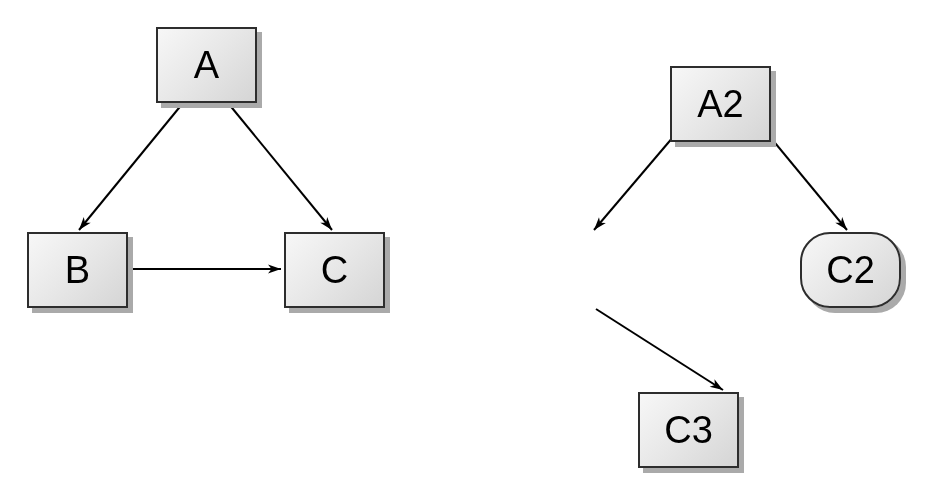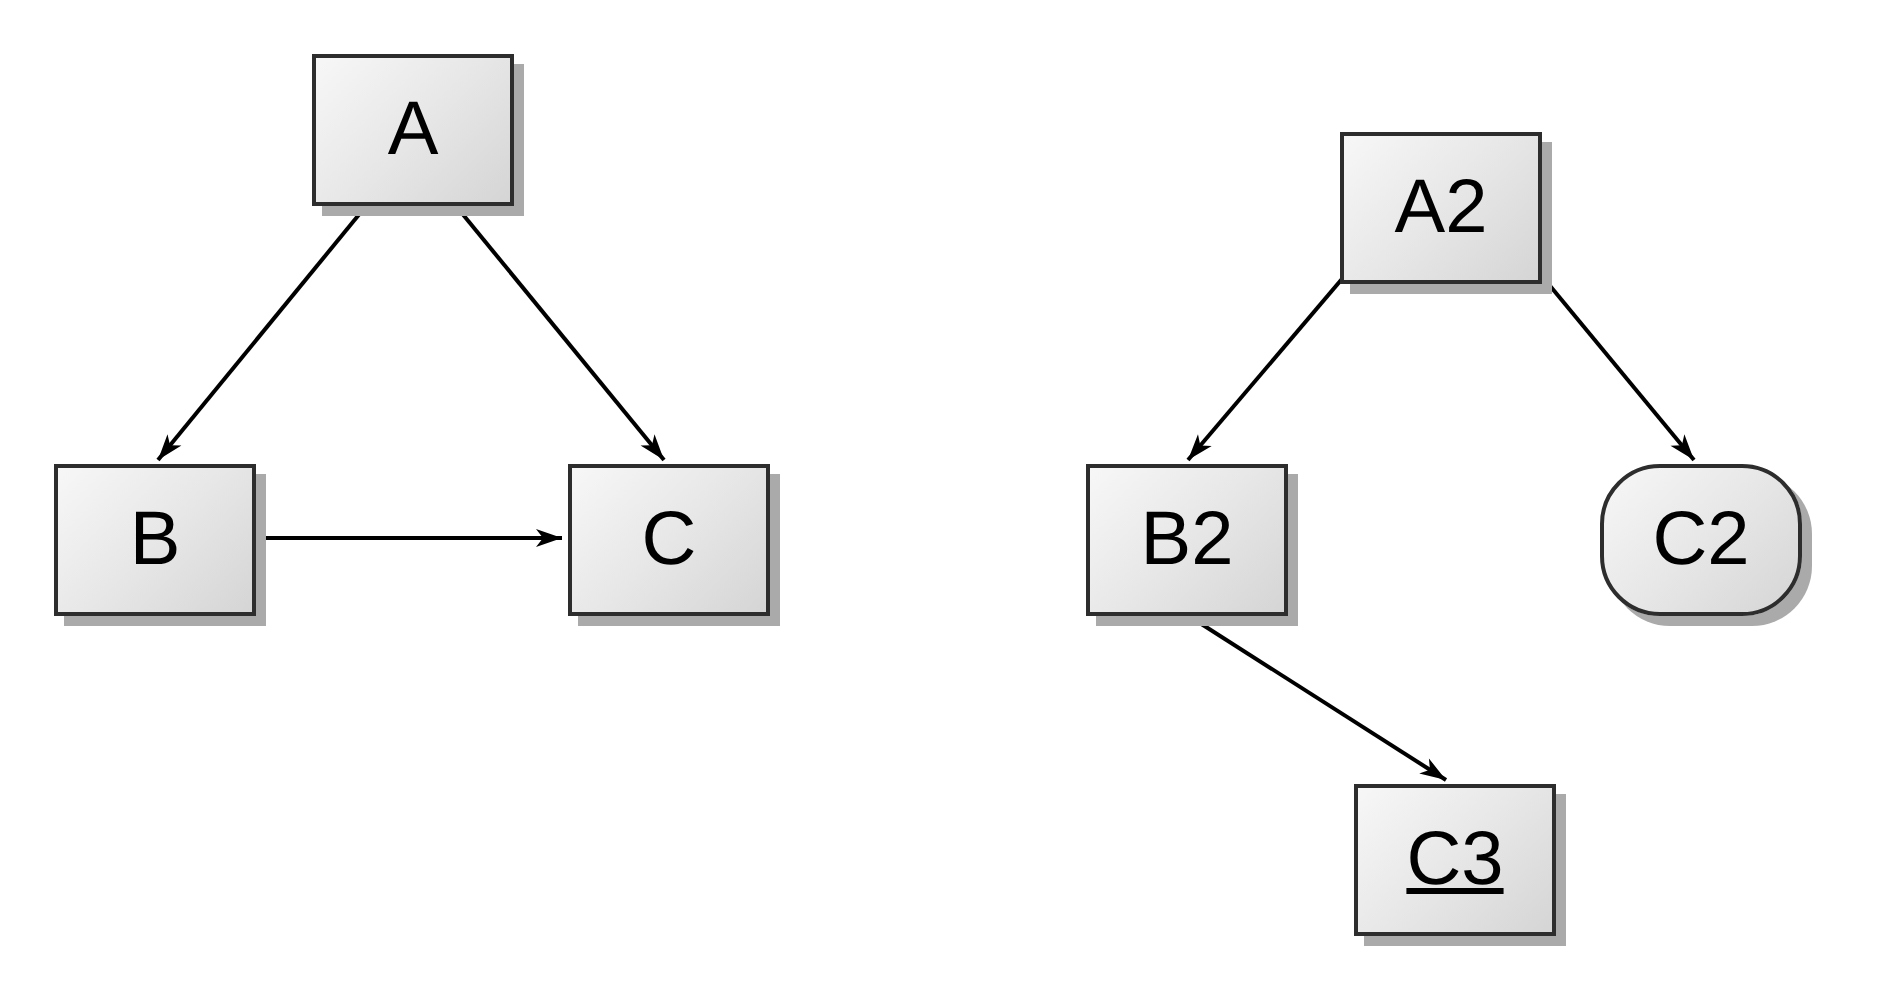--- a/index.html
+++ b/index.html
@@ -73,23 +73,20 @@
   <div class="node" style="left:27px; top:232px;">
     <span class="node-label">B</span>
   </div>
   <div class="node" style="left:284px; top:232px;">
     <span class="node-label">C</span>
   </div>
 
   <div class="node" style="left:670px; top:26px;margin-top:40px;">
     <span class="node-label">A2</span>
   </div>
-  <div class="node" style="left:543px; top:232px;">
-    <span class="node-label">B2</span>
-  </div>
   <div class="node" style="left:800px; top:232px;border-radius:30px;">
     <span class="node-label">C2</span>
   </div>
-  <div class="node" style="left:677px; top:392px;text-decoration:underline;">
+  <div class="node" style="left:638px; top:392px;">
     <span class="node-label">C3</span>
   </div>
 
 </div>
 
 </body></html>

